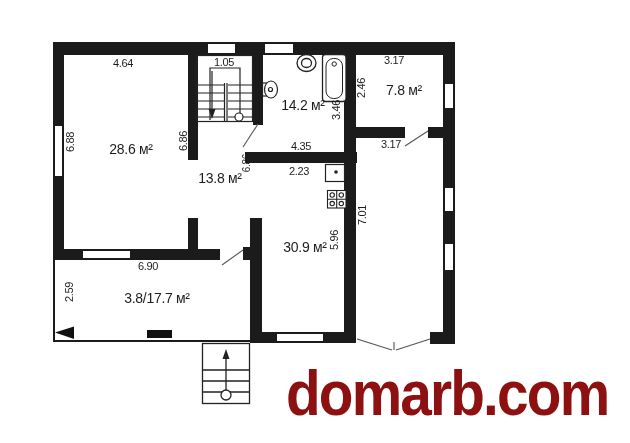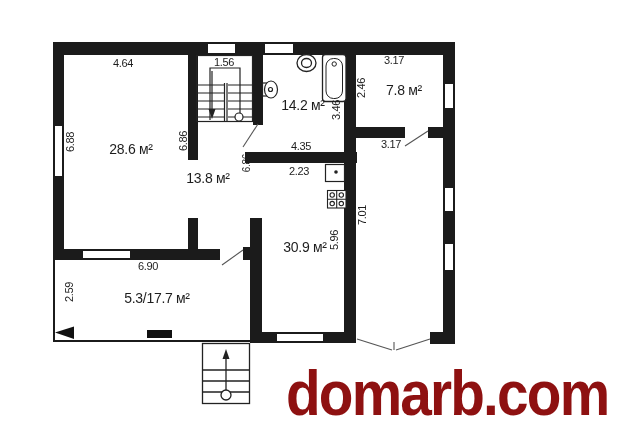--- a/index.html
+++ b/index.html
@@ -123,37 +123,37 @@
       <rect x="327.5" y="190.5" width="18.5" height="17.5" fill="#fff"></rect>
       <path d="M336.7 190.5 V208 M327.5 199.2 H346"></path>
       <circle cx="332.2" cy="195" r="2.2"></circle>
       <circle cx="341.3" cy="195" r="2.2"></circle>
       <circle cx="332.2" cy="203.6" r="2.2"></circle>
       <circle cx="341.3" cy="203.6" r="2.2"></circle>
     </g>
   </svg>
 
   <div class="lbl" style="left:123px;top:63px">4.64</div>
-  <div class="lbl" style="left:224px;top:62px">1.56</div>
+  <div class="lbl" style="left:224px;top:62px">1.05</div>
   <div class="lbl" style="left:394px;top:60px">3.17</div>
   <div class="lbl rot" style="left:70px;top:142px">6.88</div>
   <div class="lbl rot" style="left:361px;top:88px">2.46</div>
   <div class="lbl rot" style="left:336px;top:110px">3.46</div>
   <div class="lbl rot" style="left:183px;top:141px">6.86</div>
   <div class="lbl rot sm" style="left:247px;top:163px">6.86</div>
   <div class="lbl" style="left:301px;top:146px">4.35</div>
   <div class="lbl" style="left:299px;top:171px">2.23</div>
   <div class="lbl" style="left:391px;top:144px">3.17</div>
   <div class="lbl rot" style="left:362px;top:215px">7.01</div>
   <div class="lbl rot" style="left:334px;top:240px">5.96</div>
   <div class="lbl" style="left:148px;top:266px">6.90</div>
   <div class="lbl rot" style="left:69px;top:292px">2.59</div>
 
   <div class="lbl area" style="left:131px;top:149px">28.6 м²</div>
-  <div class="lbl area" style="left:208px;top:178px">13.8 м²</div>
+  <div class="lbl area" style="left:220px;top:178px">13.8 м²</div>
   <div class="lbl area" style="left:303px;top:105px">14.2 м²</div>
   <div class="lbl area" style="left:404px;top:90px">7.8 м²</div>
   <div class="lbl area" style="left:305px;top:247px">30.9 м²</div>
-  <div class="lbl area" style="left:157px;top:298px">5.3/17.7 м²</div>
+  <div class="lbl area" style="left:157px;top:298px">3.8/17.7 м²</div>
 
   <div class="wm">domarb.com</div>
 
 </div>
 
 </body></html>

